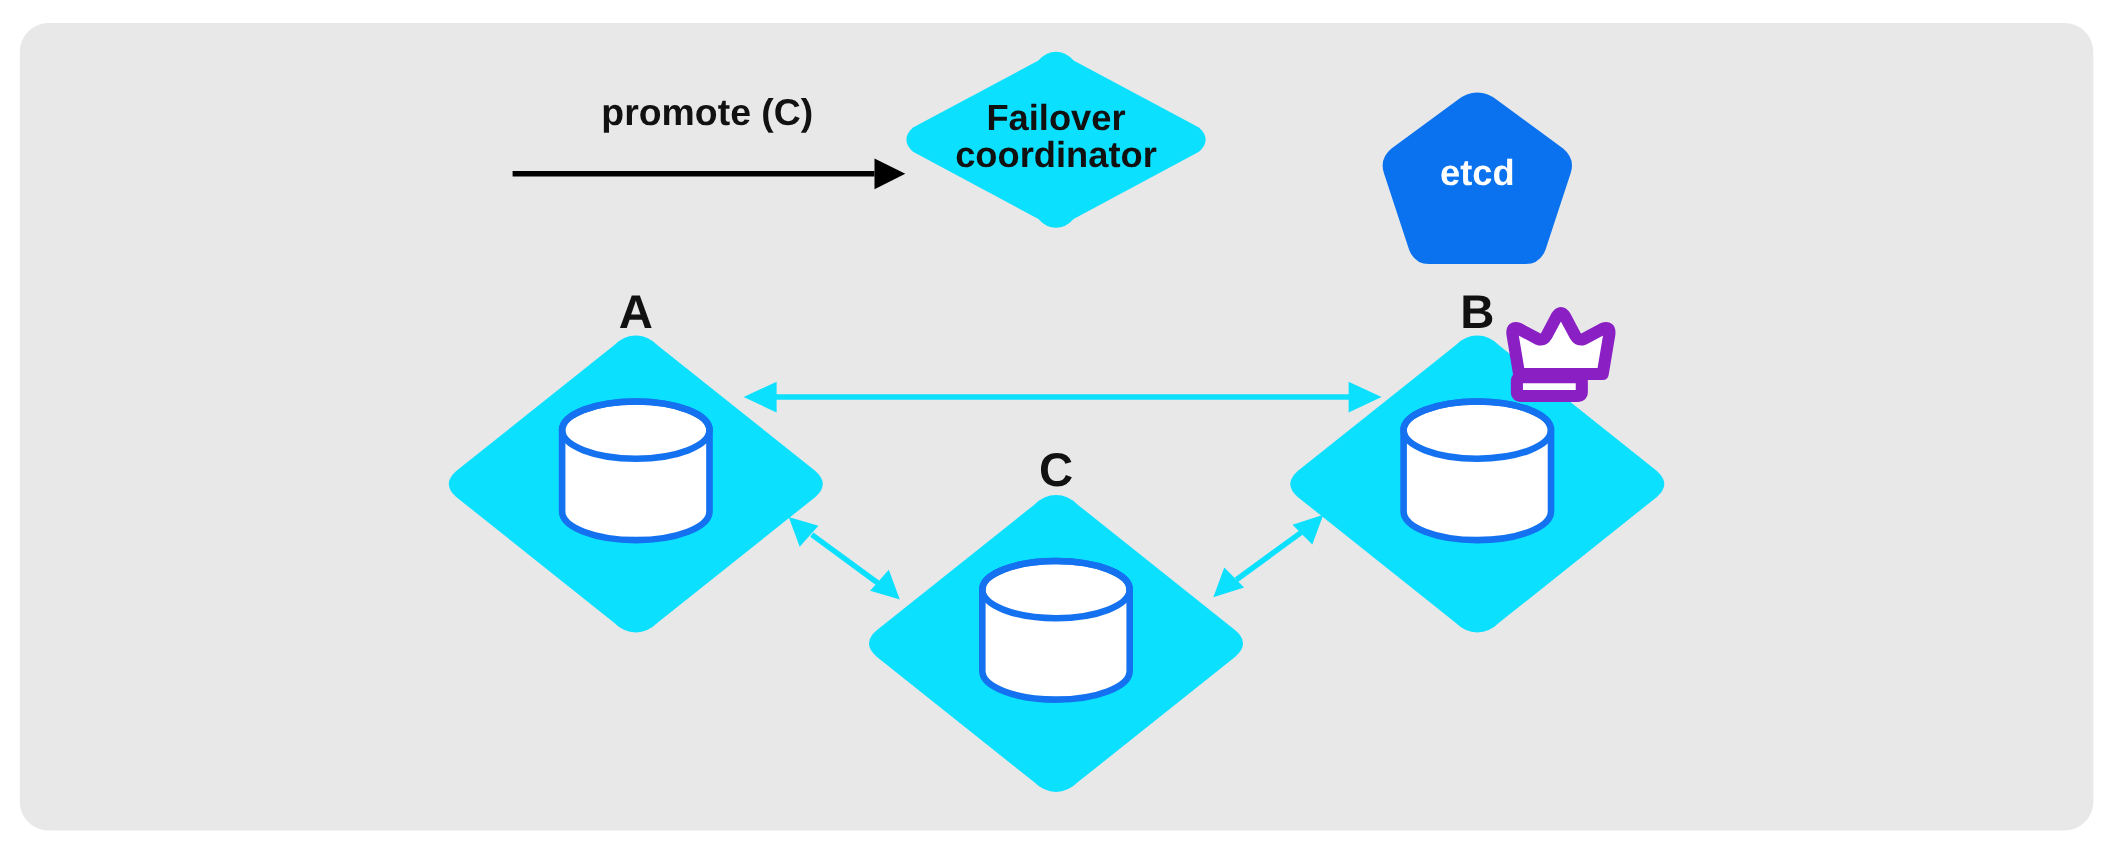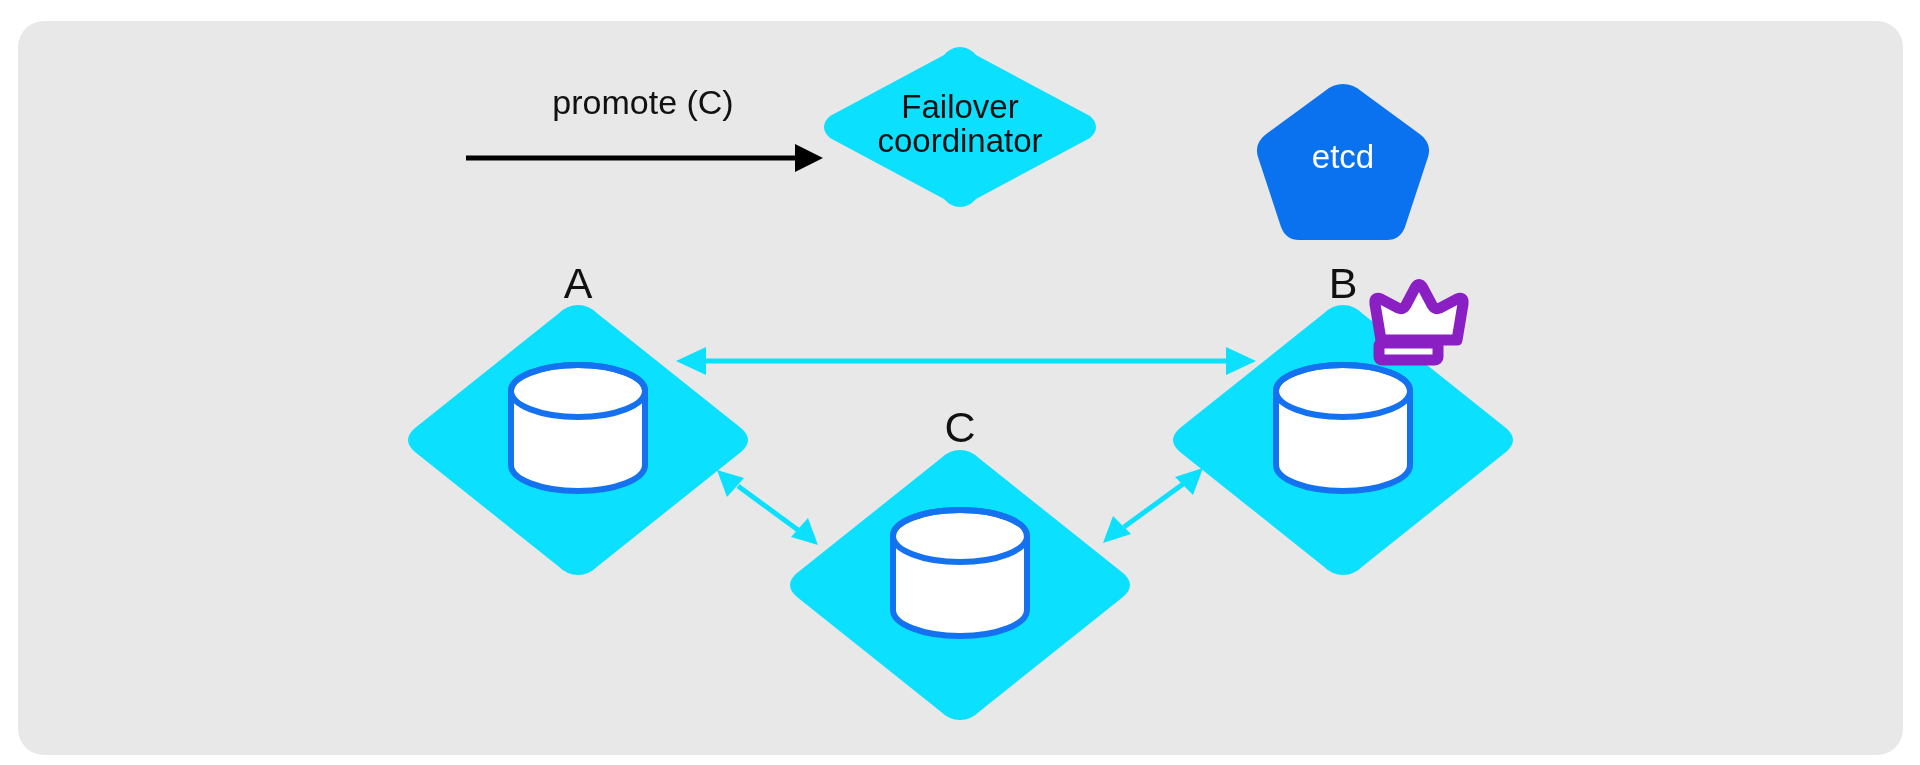--- a/index.html
+++ b/index.html
@@ -11,20 +11,21 @@
   body {
     width: 1920px;
     height: 765px;
     font-family: "Liberation Sans", sans-serif;
     overflow: hidden;
   }
   #diagram-root {
     position: relative;
     width: 1920px;
     height: 765px;
+    font-weight: bold;
   }
   svg#diagram-svg {
     display: block;
     width: 1920px;
     height: 765px;
   }
   .panel-bg {
     fill: #e8e8e8;
   }
   .node-diamond {

